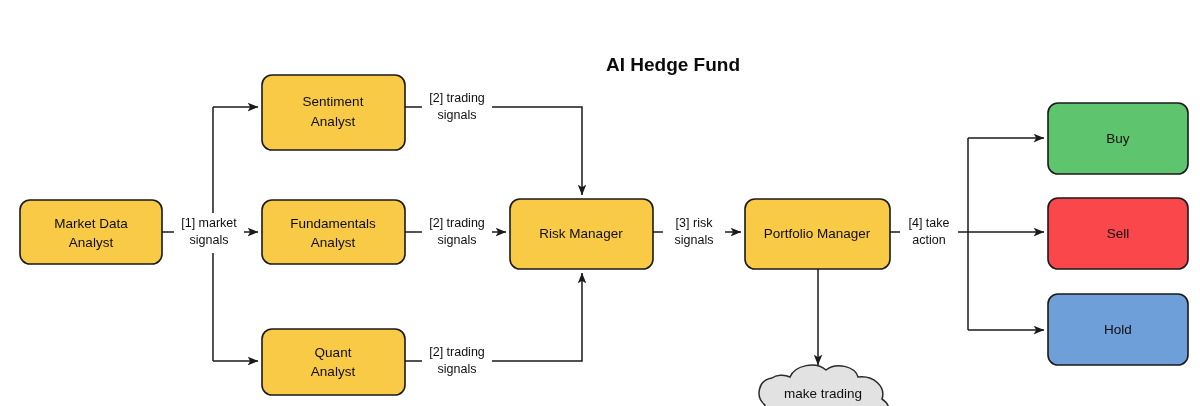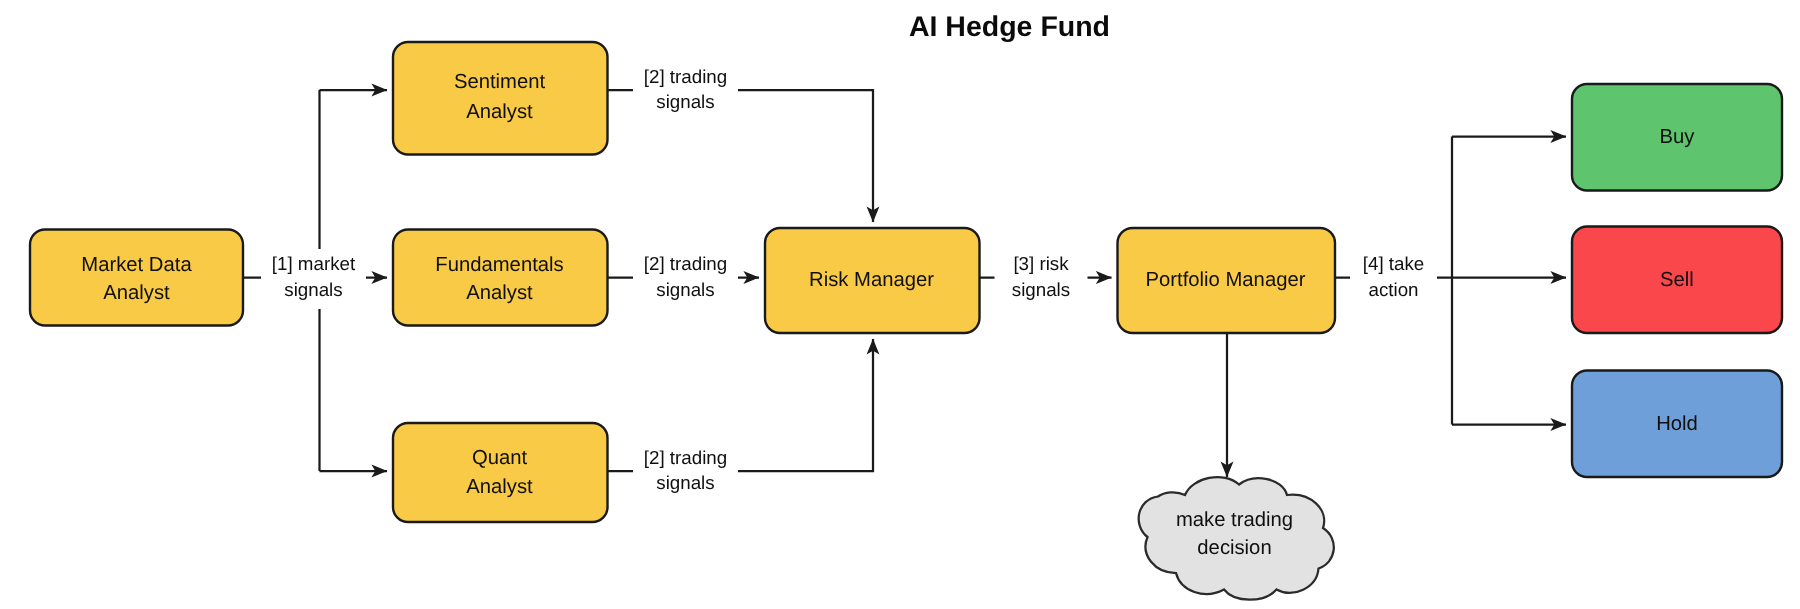--- a/index.html
+++ b/index.html
@@ -10,20 +10,21 @@
   body {
     width: 1200px;
     height: 406px;
     font-family: "Liberation Sans", sans-serif;
     overflow: hidden;
   }
   #diagram-root {
     position: relative;
     width: 1200px;
     height: 344px;
+    margin-top: 47px;
   }
   svg#flow {
     display: block;
     width: 1200px;
     height: 406px;
   }
   .node-rect {
     stroke: #1a1a1a;
     stroke-width: 1.6;
   }

